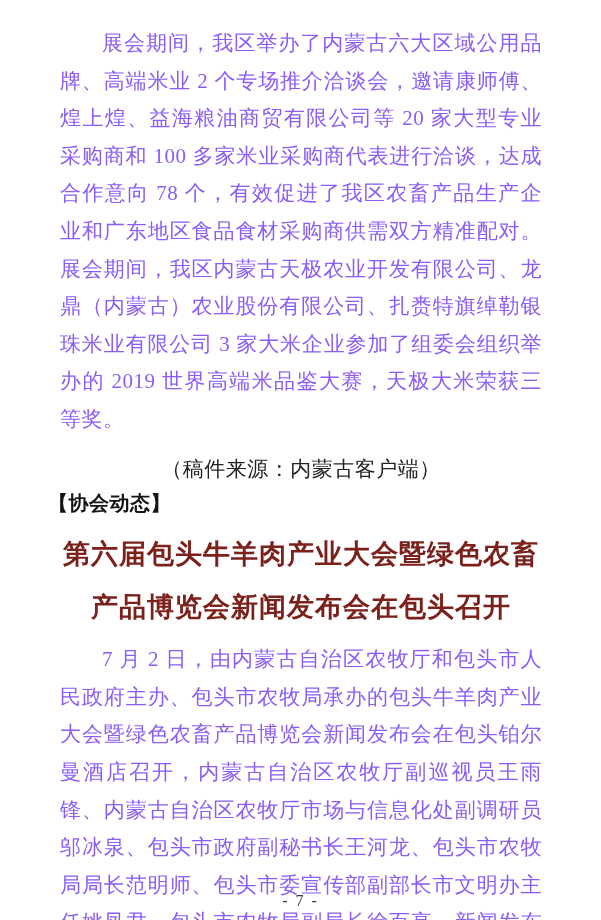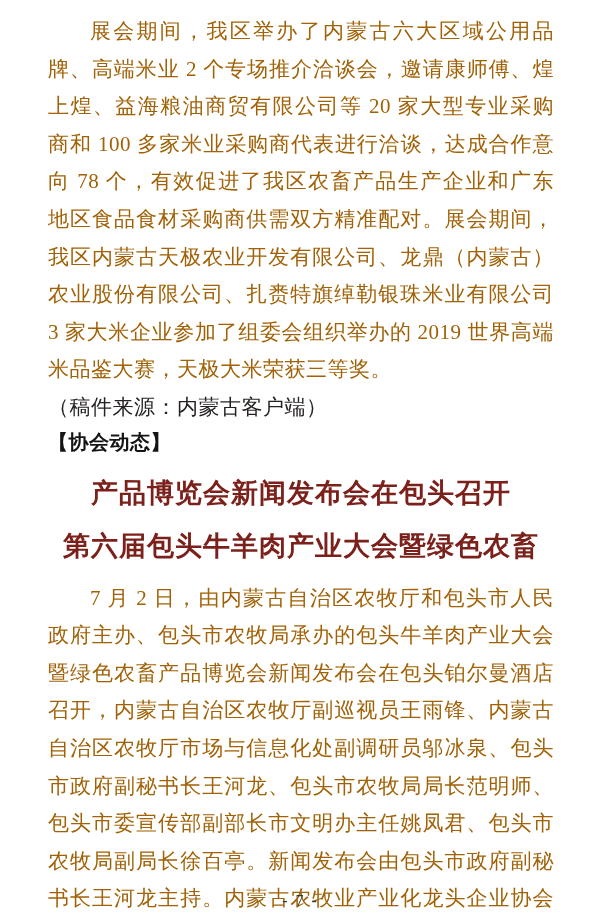--- a/index.html
+++ b/index.html
@@ -13,35 +13,35 @@
     height: 920px;
     background: #ffffff;
     font-family: "Liberation Serif", "DejaVu Serif", serif;
     overflow: hidden;
     box-sizing: border-box;
   }
   .content {
     padding: 13px 47px 0 48px;
   }
   .body-para {
-    margin: 0;
+    margin: 12px;
     font-size: 21px;
     line-height: 37.6px;
-    color: #a16207;
+    color: #8b5cf6;
     text-align: justify;
     text-justify: inter-ideograph;
     text-indent: 2em;
     letter-spacing: 0.5px;
   }
   .attribution {
     margin: 0;
     font-size: 21px;
     line-height: 37.6px;
     color: #262222;
-    text-align: left;
+    text-align: center;
     letter-spacing: 0.5px;
   }
   .section-header {
     font-family: "Liberation Sans", "DejaVu Sans", sans-serif;
     font-weight: bold;
     font-size: 20px;
     line-height: 30px;
     color: #141414;
     letter-spacing: 0.5px;
   }
@@ -74,22 +74,22 @@
 <div class="page">
   <div class="content">
 
     <p class="body-para">展会期间，我区举办了内蒙古六大区域公用品牌、高端米业 2 个专场推介洽谈会，邀请康师傅、煌上煌、益海粮油商贸有限公司等 20 家大型专业采购商和 100 多家米业采购商代表进行洽谈，达成合作意向 78 个，有效促进了我区农畜产品生产企业和广东地区食品食材采购商供需双方精准配对。展会期间，我区内蒙古天极农业开发有限公司、龙鼎（内蒙古）农业股份有限公司、扎赉特旗绰勒银珠米业有限公司 3 家大米企业参加了组委会组织举办的 2019 世界高端米品鉴大赛，天极大米荣获三等奖。</p>
 
     <p class="attribution">（稿件来源：内蒙古客户端）</p>
 
     <div class="section-header">【协会动态】</div>
 
     <div class="article-title">
+      <div>第六届包头牛羊肉产业大会暨绿色农畜</div>
       <div>产品博览会新闻发布会在包头召开</div>
-      <div>第六届包头牛羊肉产业大会暨绿色农畜</div>
     </div>
 
     <p class="body-para article-body">7 月 2 日，由内蒙古自治区农牧厅和包头市人民政府主办、包头市农牧局承办的包头牛羊肉产业大会暨绿色农畜产品博览会新闻发布会在包头铂尔曼酒店召开，内蒙古自治区农牧厅副巡视员王雨锋、内蒙古自治区农牧厅市场与信息化处副调研员邬冰泉、包头市政府副秘书长王河龙、包头市农牧局局长范明师、包头市委宣传部副部长市文明办主任姚凤君、包头市农牧局副局长徐百亭。新闻发布会由包头市政府副秘书长王河龙主持。内蒙古农牧业产业化龙头企业协会会</p>
 
   </div>
 
   <div class="page-number">- 7 -</div>
 </div>
 
 </body></html>

